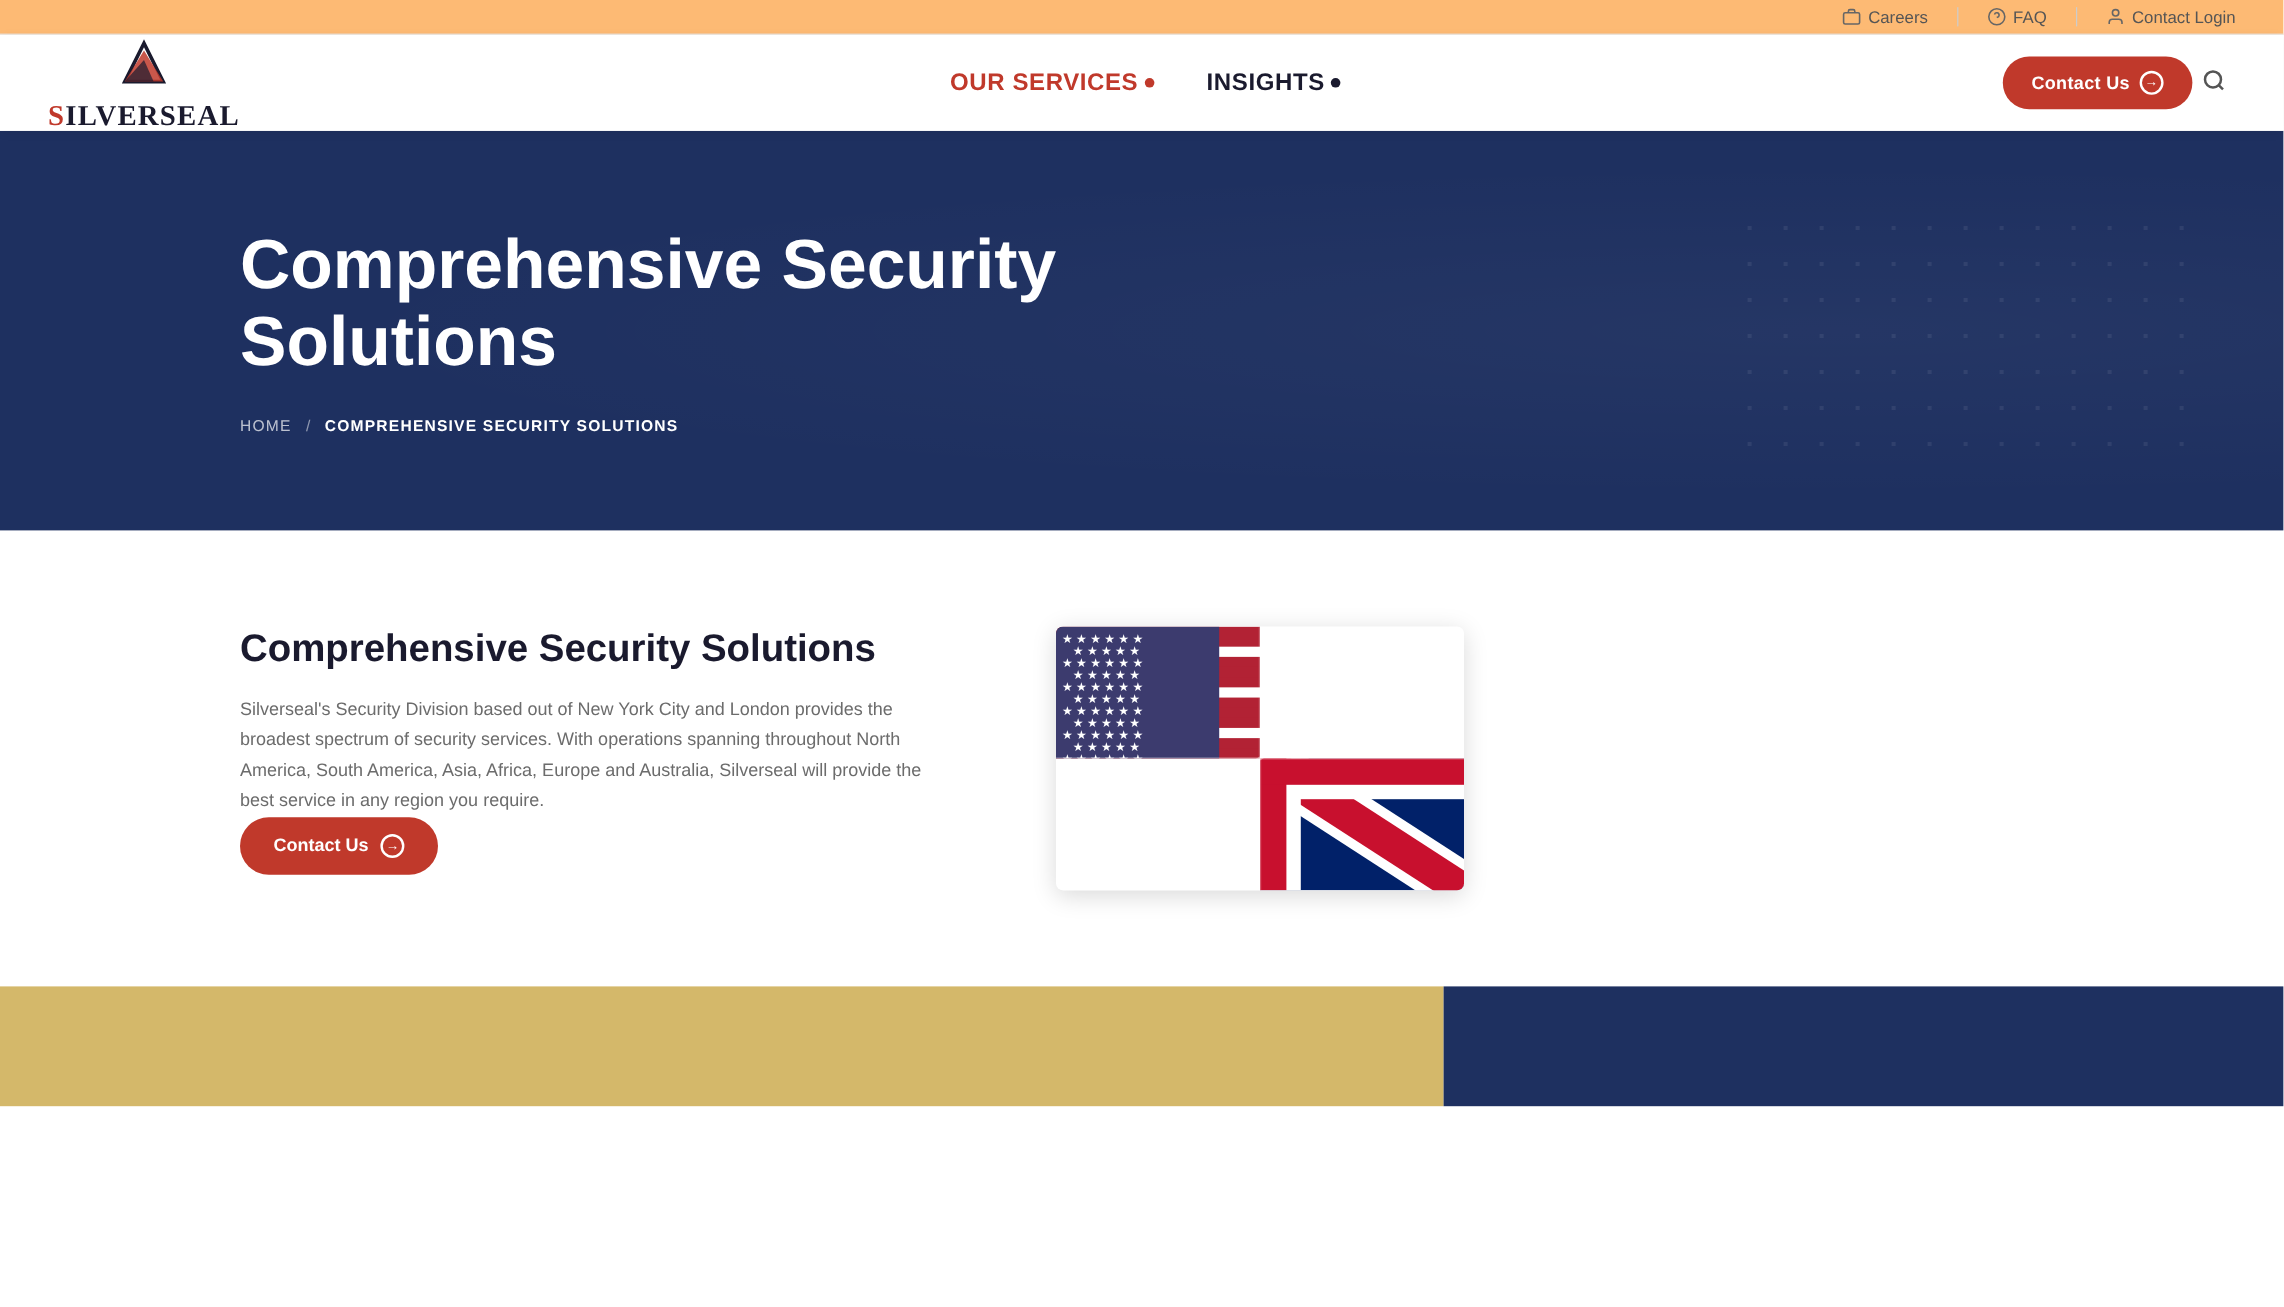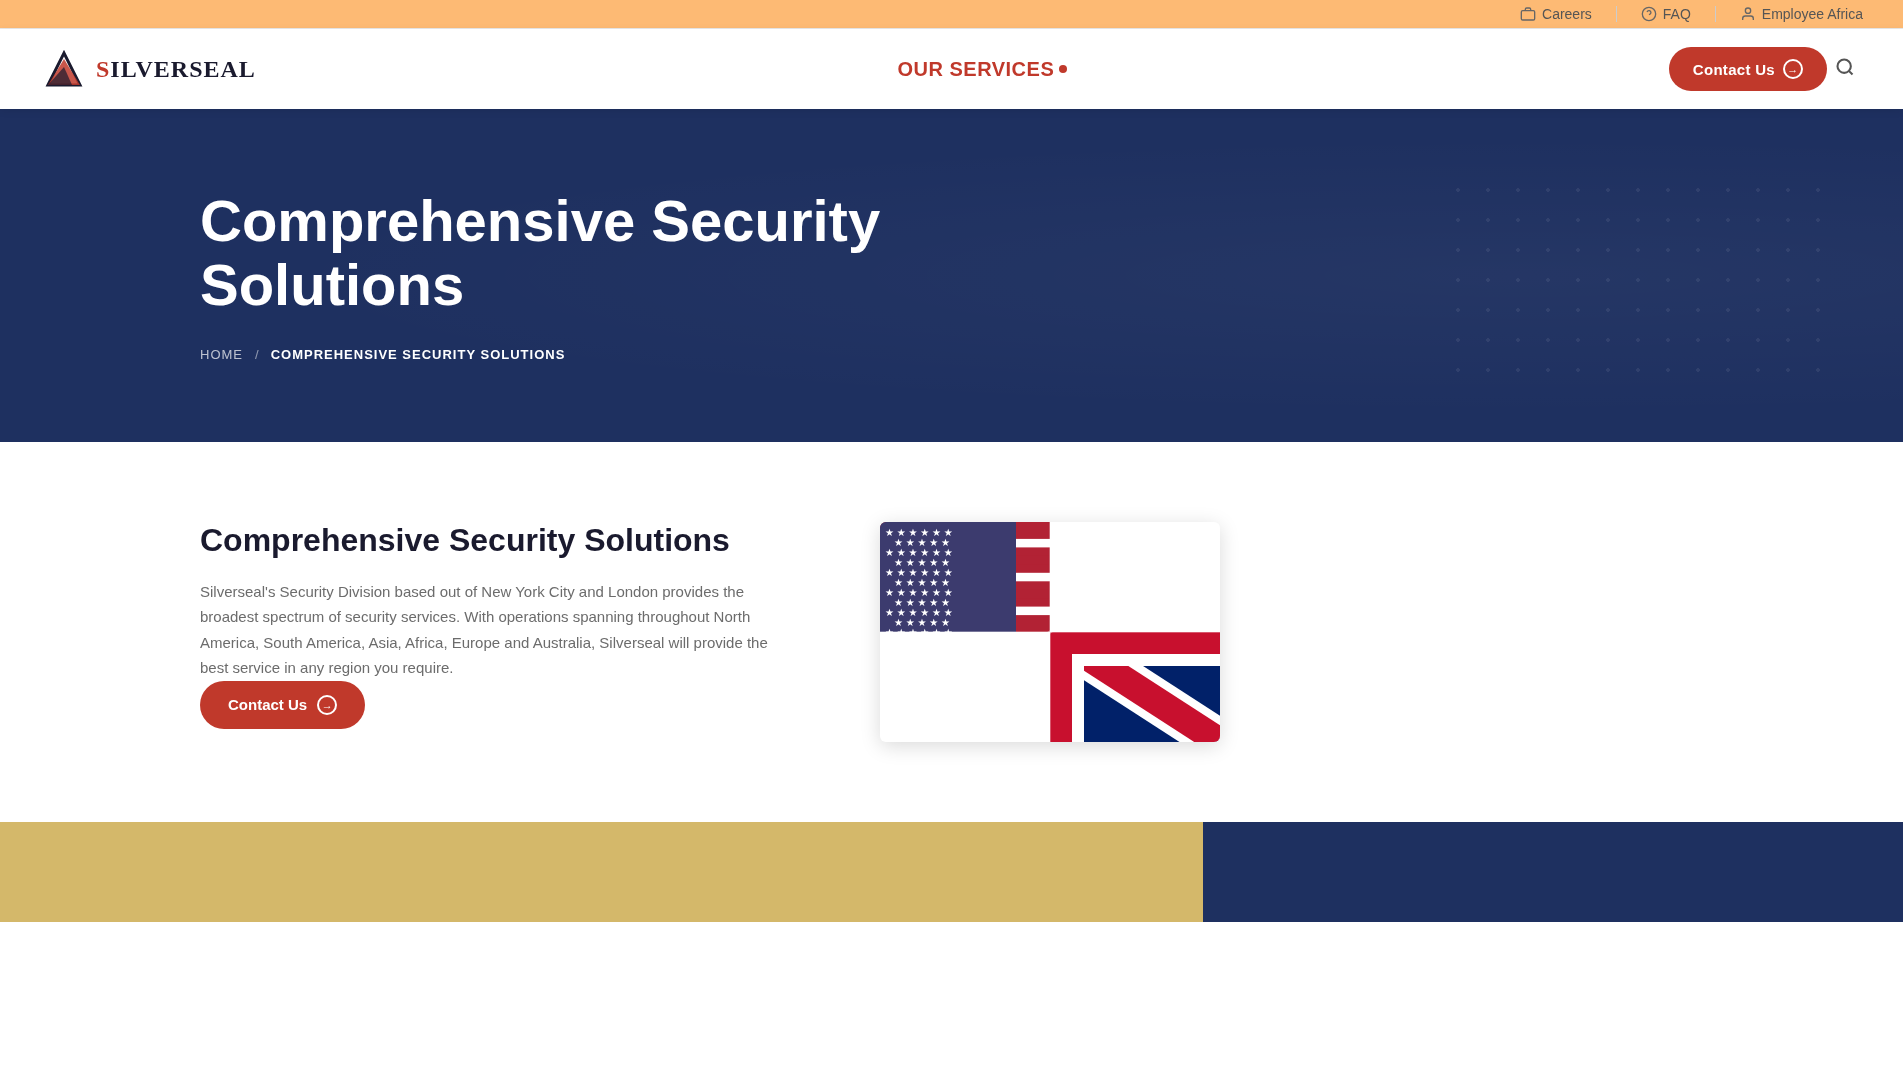--- a/index.html
+++ b/index.html
@@ -40,20 +40,21 @@
       box-shadow: 0 2px 8px rgba(0,0,0,0.08);
       position: relative;
       z-index: 10;
     }
     .logo-area {
       display: flex;
       align-items: center;
       gap: 8px;
       margin-right: 60px;
       text-decoration: none;
+      flex-direction: column;
     }
     .logo-icon {
       width: 48px;
       height: 48px;
     }
     .logo-text {
       font-size: 24px;
       font-weight: bold;
       color: #1a1a2e;
       letter-spacing: 1px;
@@ -259,40 +260,44 @@
         <path d="M9.09 9a3 3 0 015.83 1c0 2-3 3-3 3M12 17h.01"></path>
     </svg>
     <span>FAQ</span>
   </a>
   <div class="top-bar-divider"></div>
   <a class="top-bar-item">
     <svg width="16" height="16" viewBox="0 0 24 24" fill="none" stroke="#666" stroke-width="2">
       <path d="M20 21v-2a4 4 0 00-4-4H8a4 4 0 00-4 4v2"></path>
         <circle cx="12" cy="7" r="4"></circle>
     </svg>
-    <span>Employee Africa</span>
+    <span>Contact Login</span>
   </a>
 </div>
 
 <nav class="main-nav">
   <a class="logo-area">
     <svg class="logo-icon" viewBox="0 0 48 48">
       <polygon points="8,40 24,8 40,40" fill="none" stroke="#1a1a2e" stroke-width="3"></polygon>
       <polygon points="8,40 24,14 40,40" fill="#c0392b" opacity="0.85"></polygon>
       <polygon points="8,40 24,22 32,40" fill="#1a1a2e" opacity="0.7"></polygon>
     </svg>
     <span class="logo-text">
       <span style="color:#c0392b">S</span>ILVERSEAL
     </span>
   </a>
 
   <div class="nav-links">
     <div class="nav-item active">
       <span>OUR SERVICES</span>
       <span class="nav-dot"></span>
+    </div>
+    <div class="nav-item">
+      <span>INSIGHTS</span>
+      <span class="nav-dot" style="background:#1a1a2e;"></span>
     </div>
   </div>
 
   <button class="nav-contact-btn">
     <span>Contact Us</span>
     <div class="arrow-circle">→</div>
   </button>
   <button class="search-icon-btn">
     <svg width="20" height="20" viewBox="0 0 24 24" fill="none" stroke="#555" stroke-width="2.5">
       <circle cx="11" cy="11" r="8"></circle>

